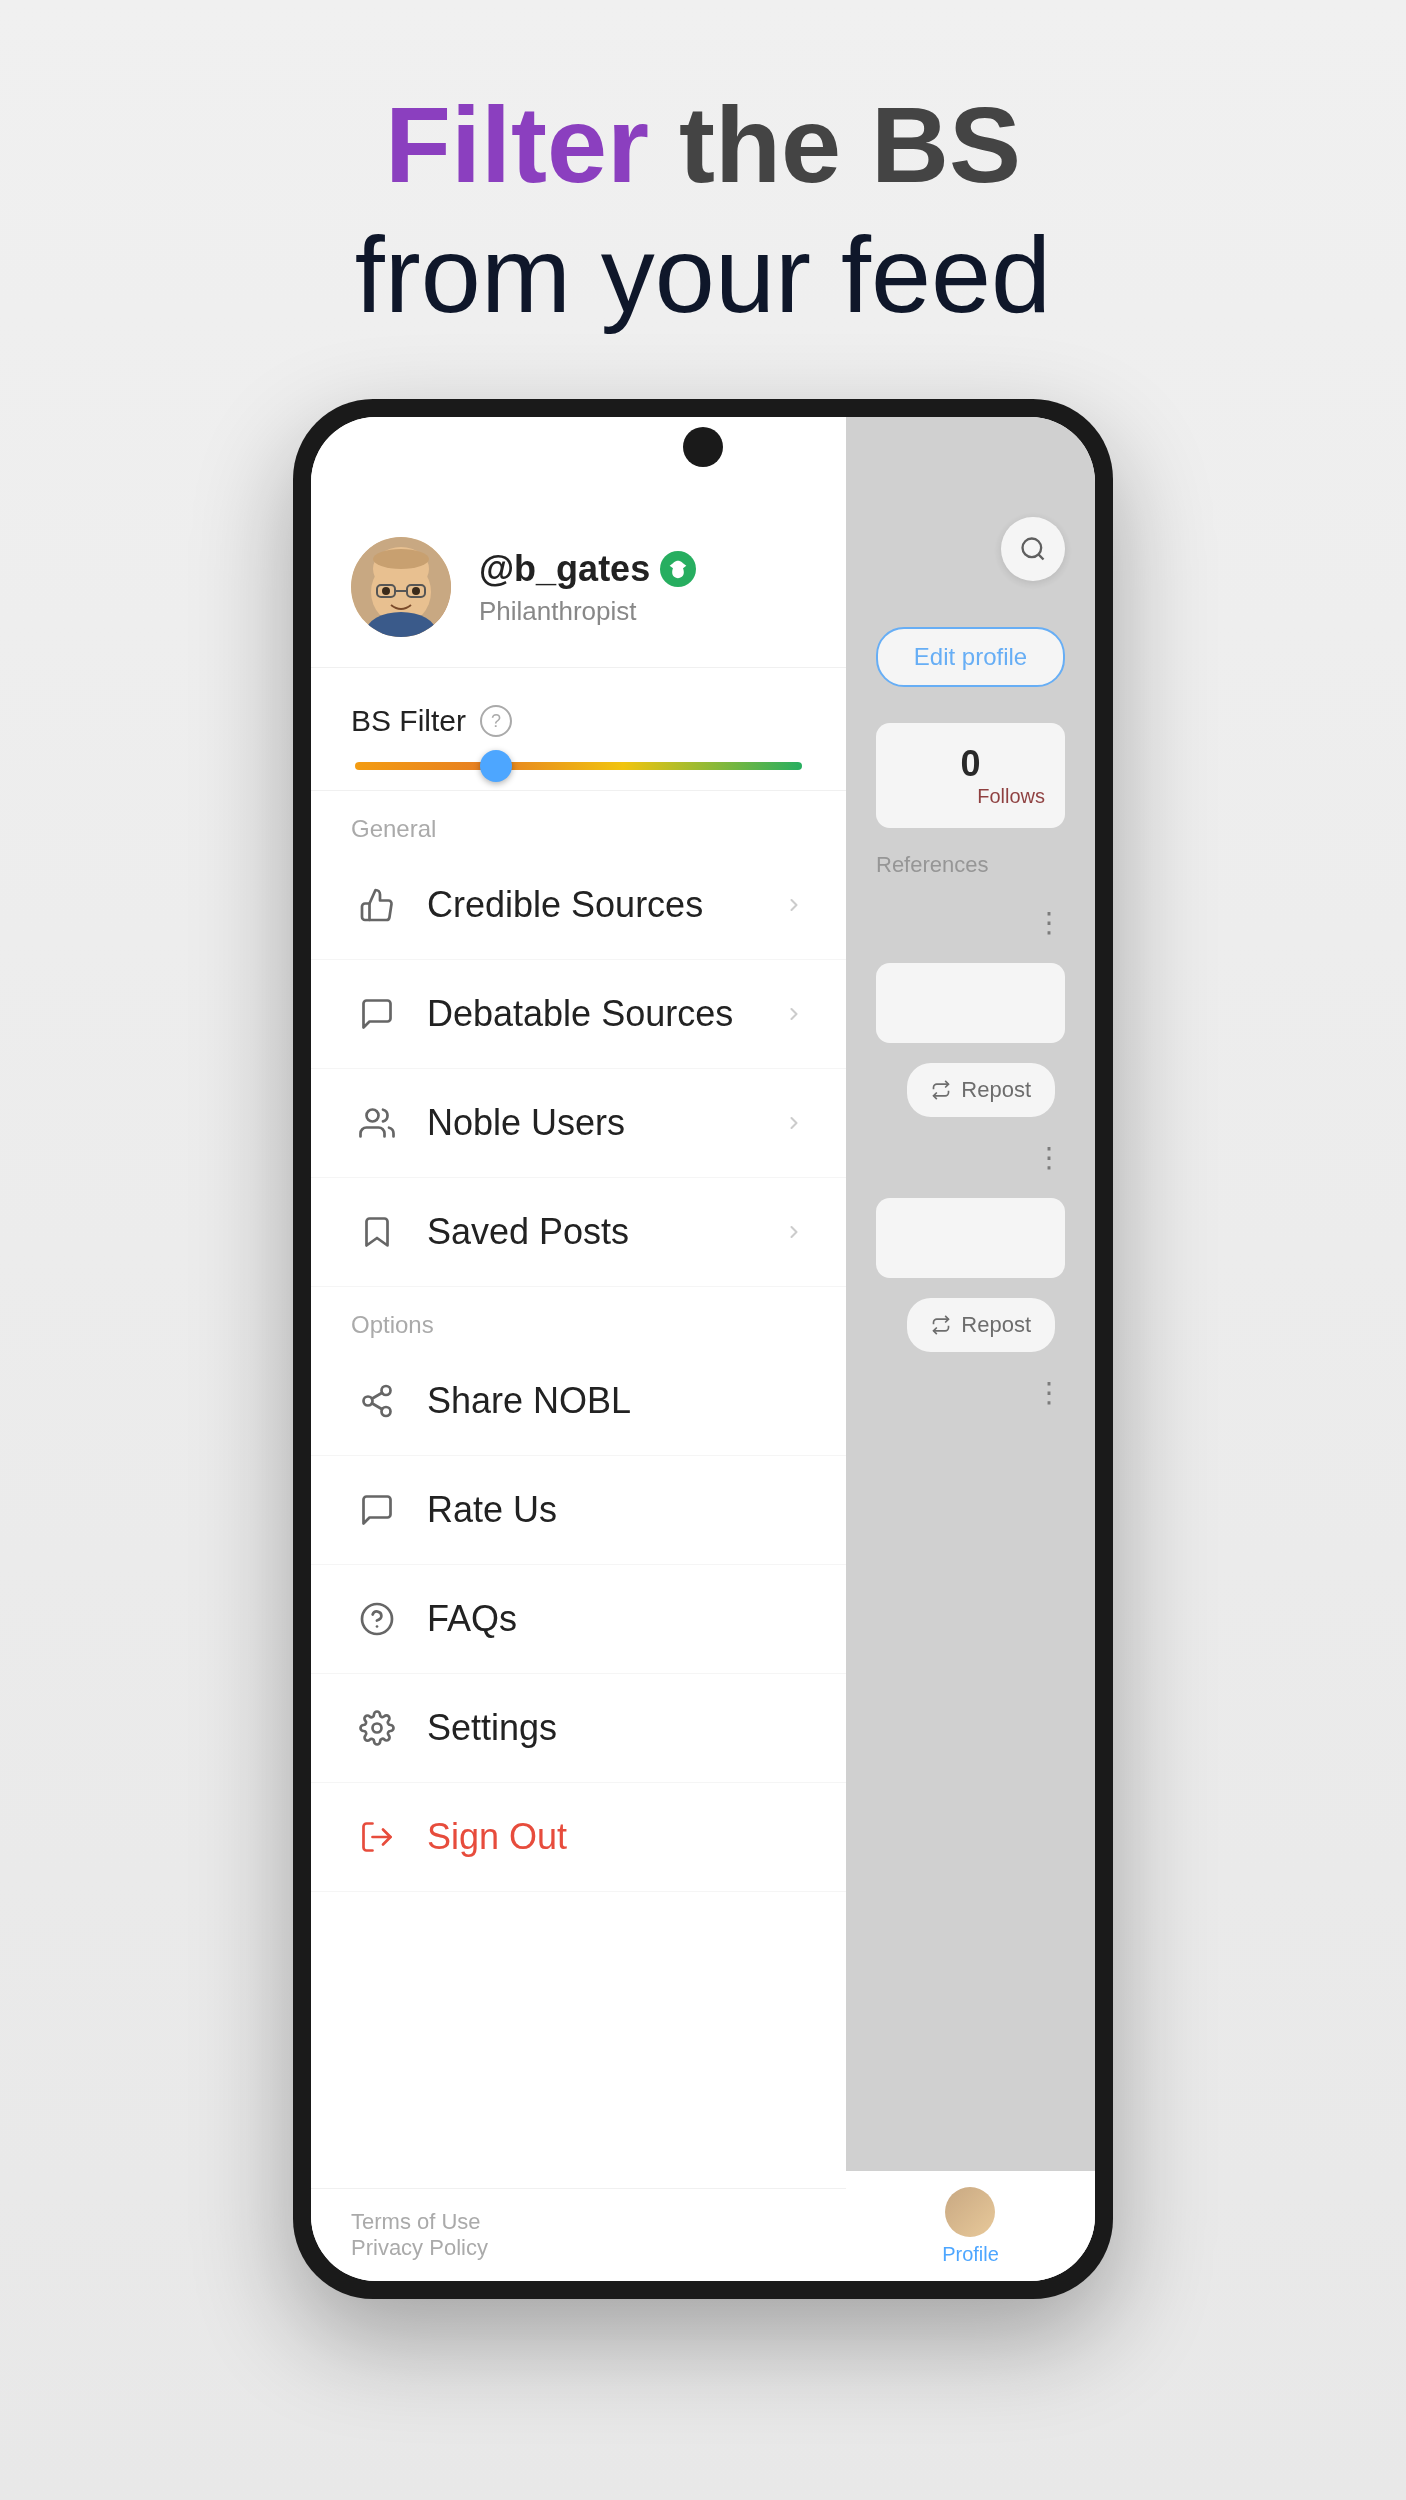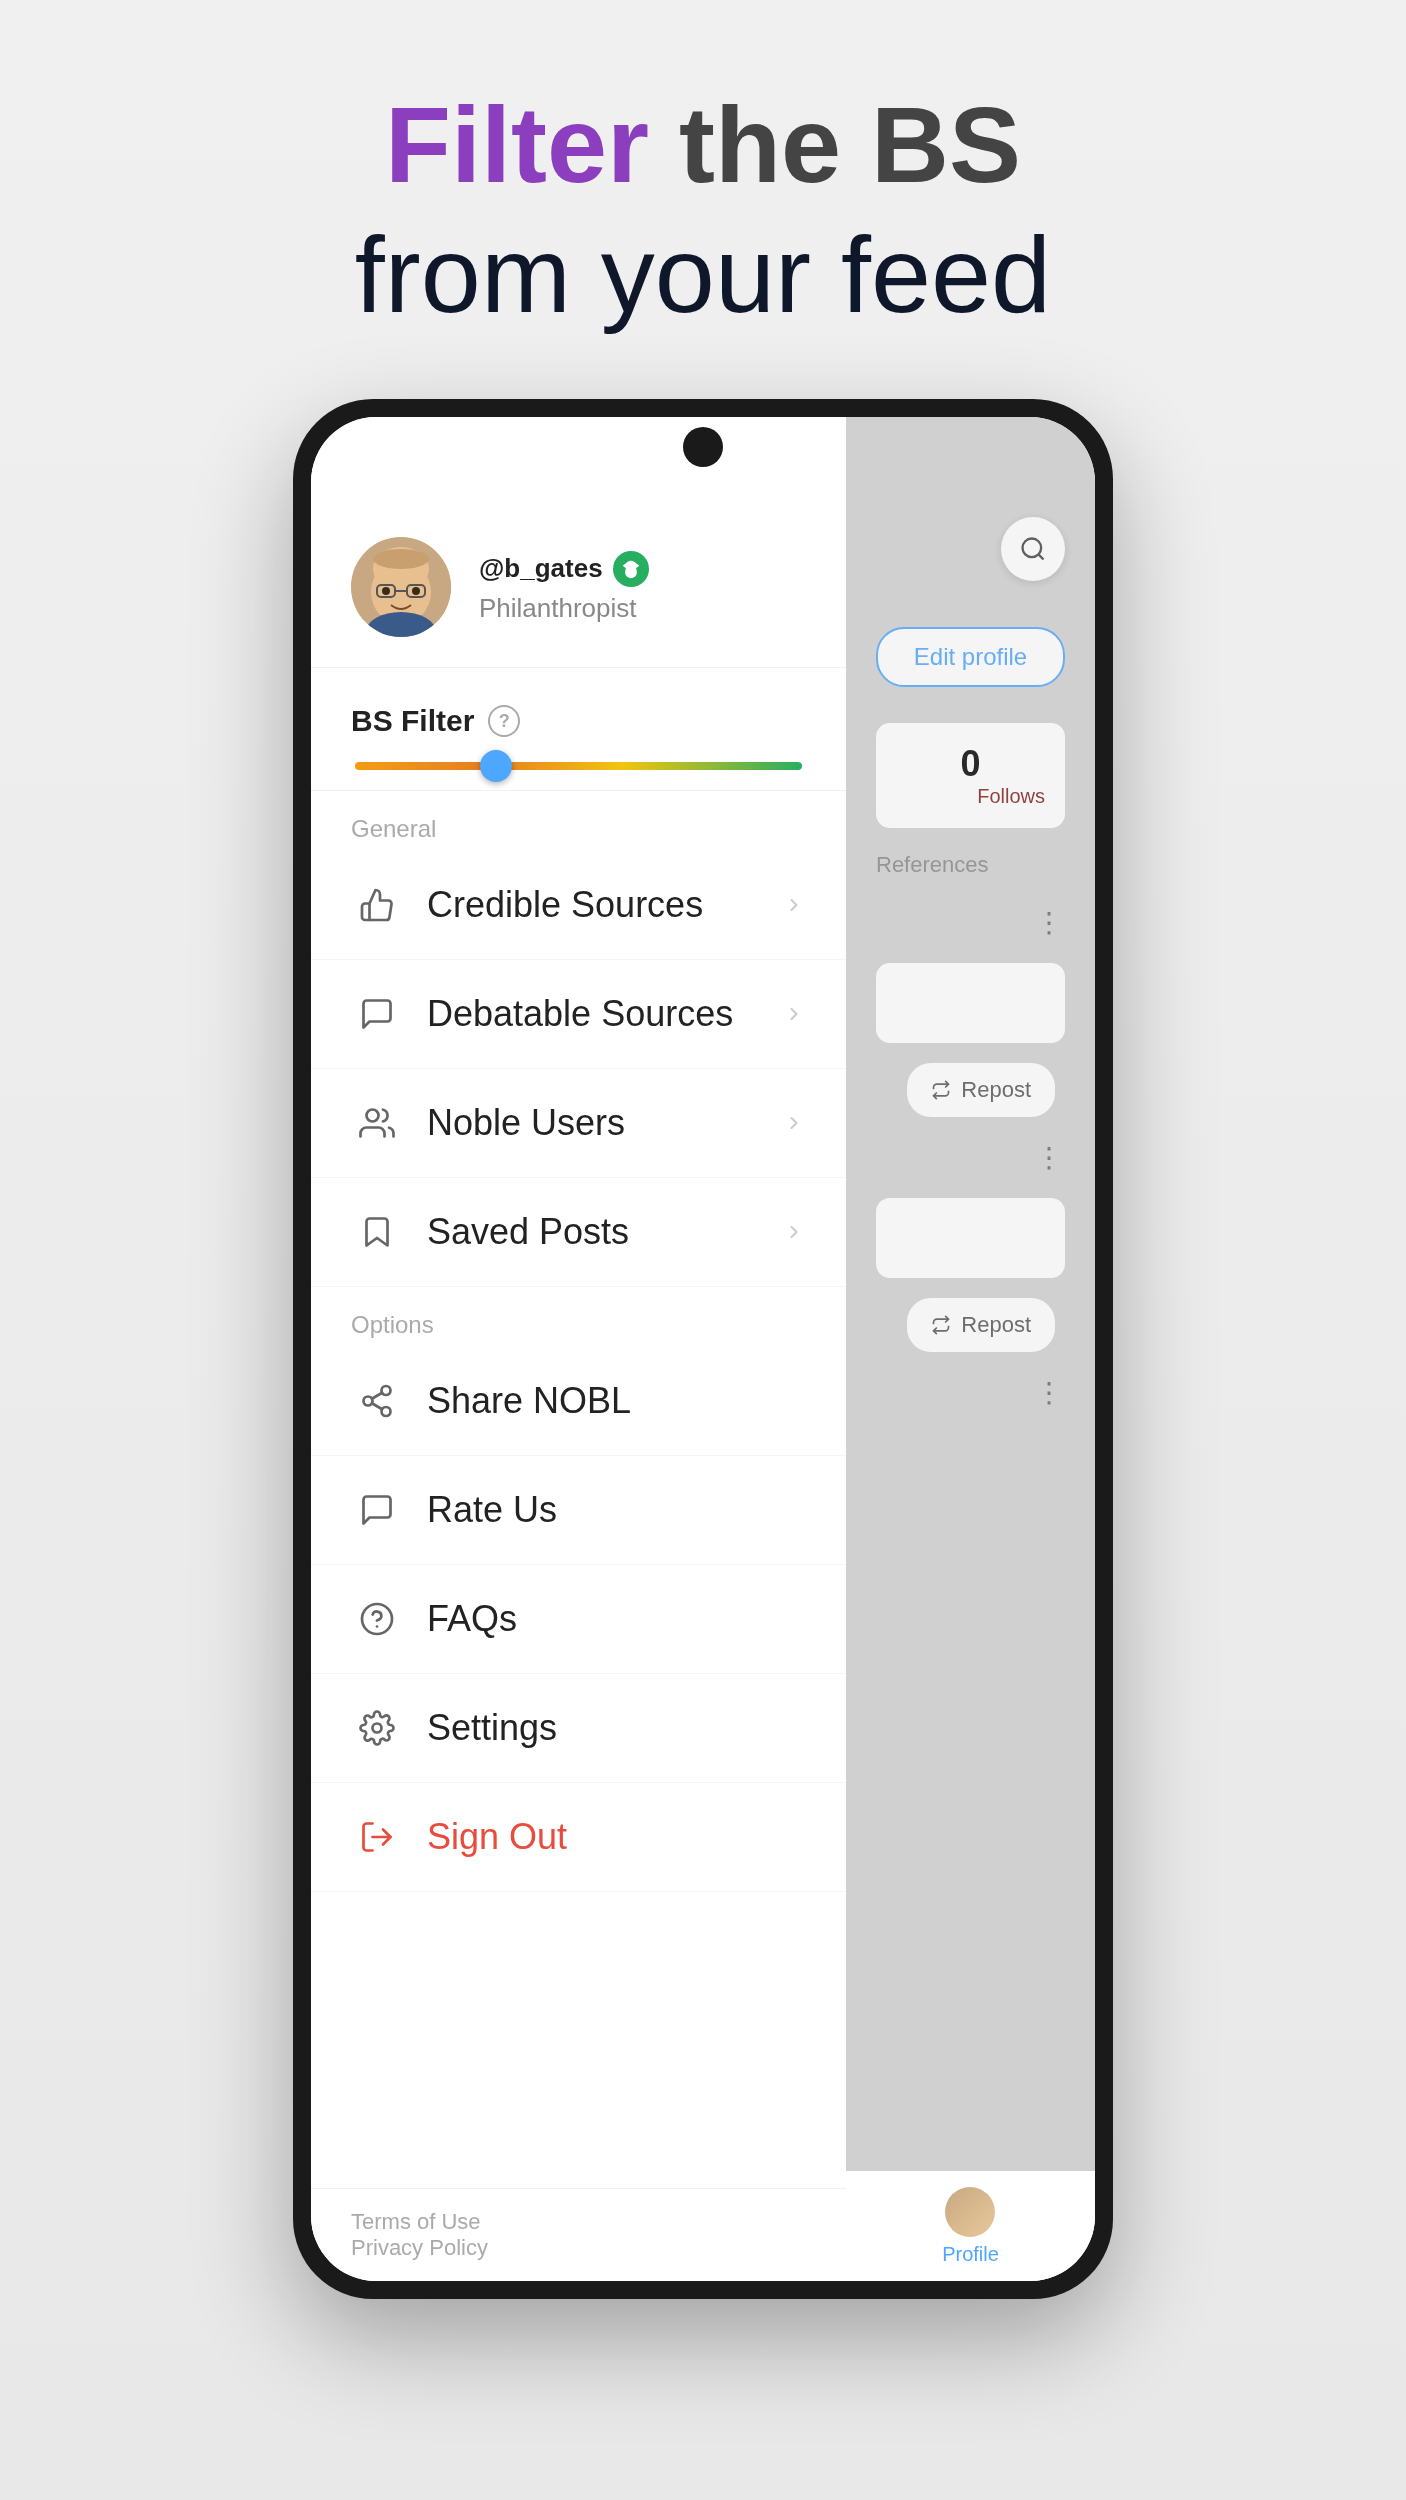--- a/index.html
+++ b/index.html
@@ -115,21 +115,21 @@
       margin-left: 28px;
     }
 
     .username-row {
       display: flex;
       align-items: center;
       gap: 10px;
     }
 
     .username {
-      font-size: 26px;
+      font-size: 36px;
       font-weight: 600;
       color: #222;
     }
 
     .verified-badge {
       width: 36px;
       height: 36px;
       background: #27ae60;
       border-radius: 50%;
       display: flex;
@@ -149,21 +149,21 @@
     .bs-filter-section {
       padding: 36px 40px 20px;
       border-bottom: 1px solid #f0f0f0;
     }
 
     .bs-filter-label {
       display: flex;
       align-items: center;
       gap: 14px;
       font-size: 30px;
-      font-weight: 700;
+      font-weight: 400;
       color: #222;
       margin-bottom: 24px;
     }
 
     .help-icon {
       width: 32px;
       height: 32px;
       border: 2px solid #aaa;
       border-radius: 50%;
       display: flex;

